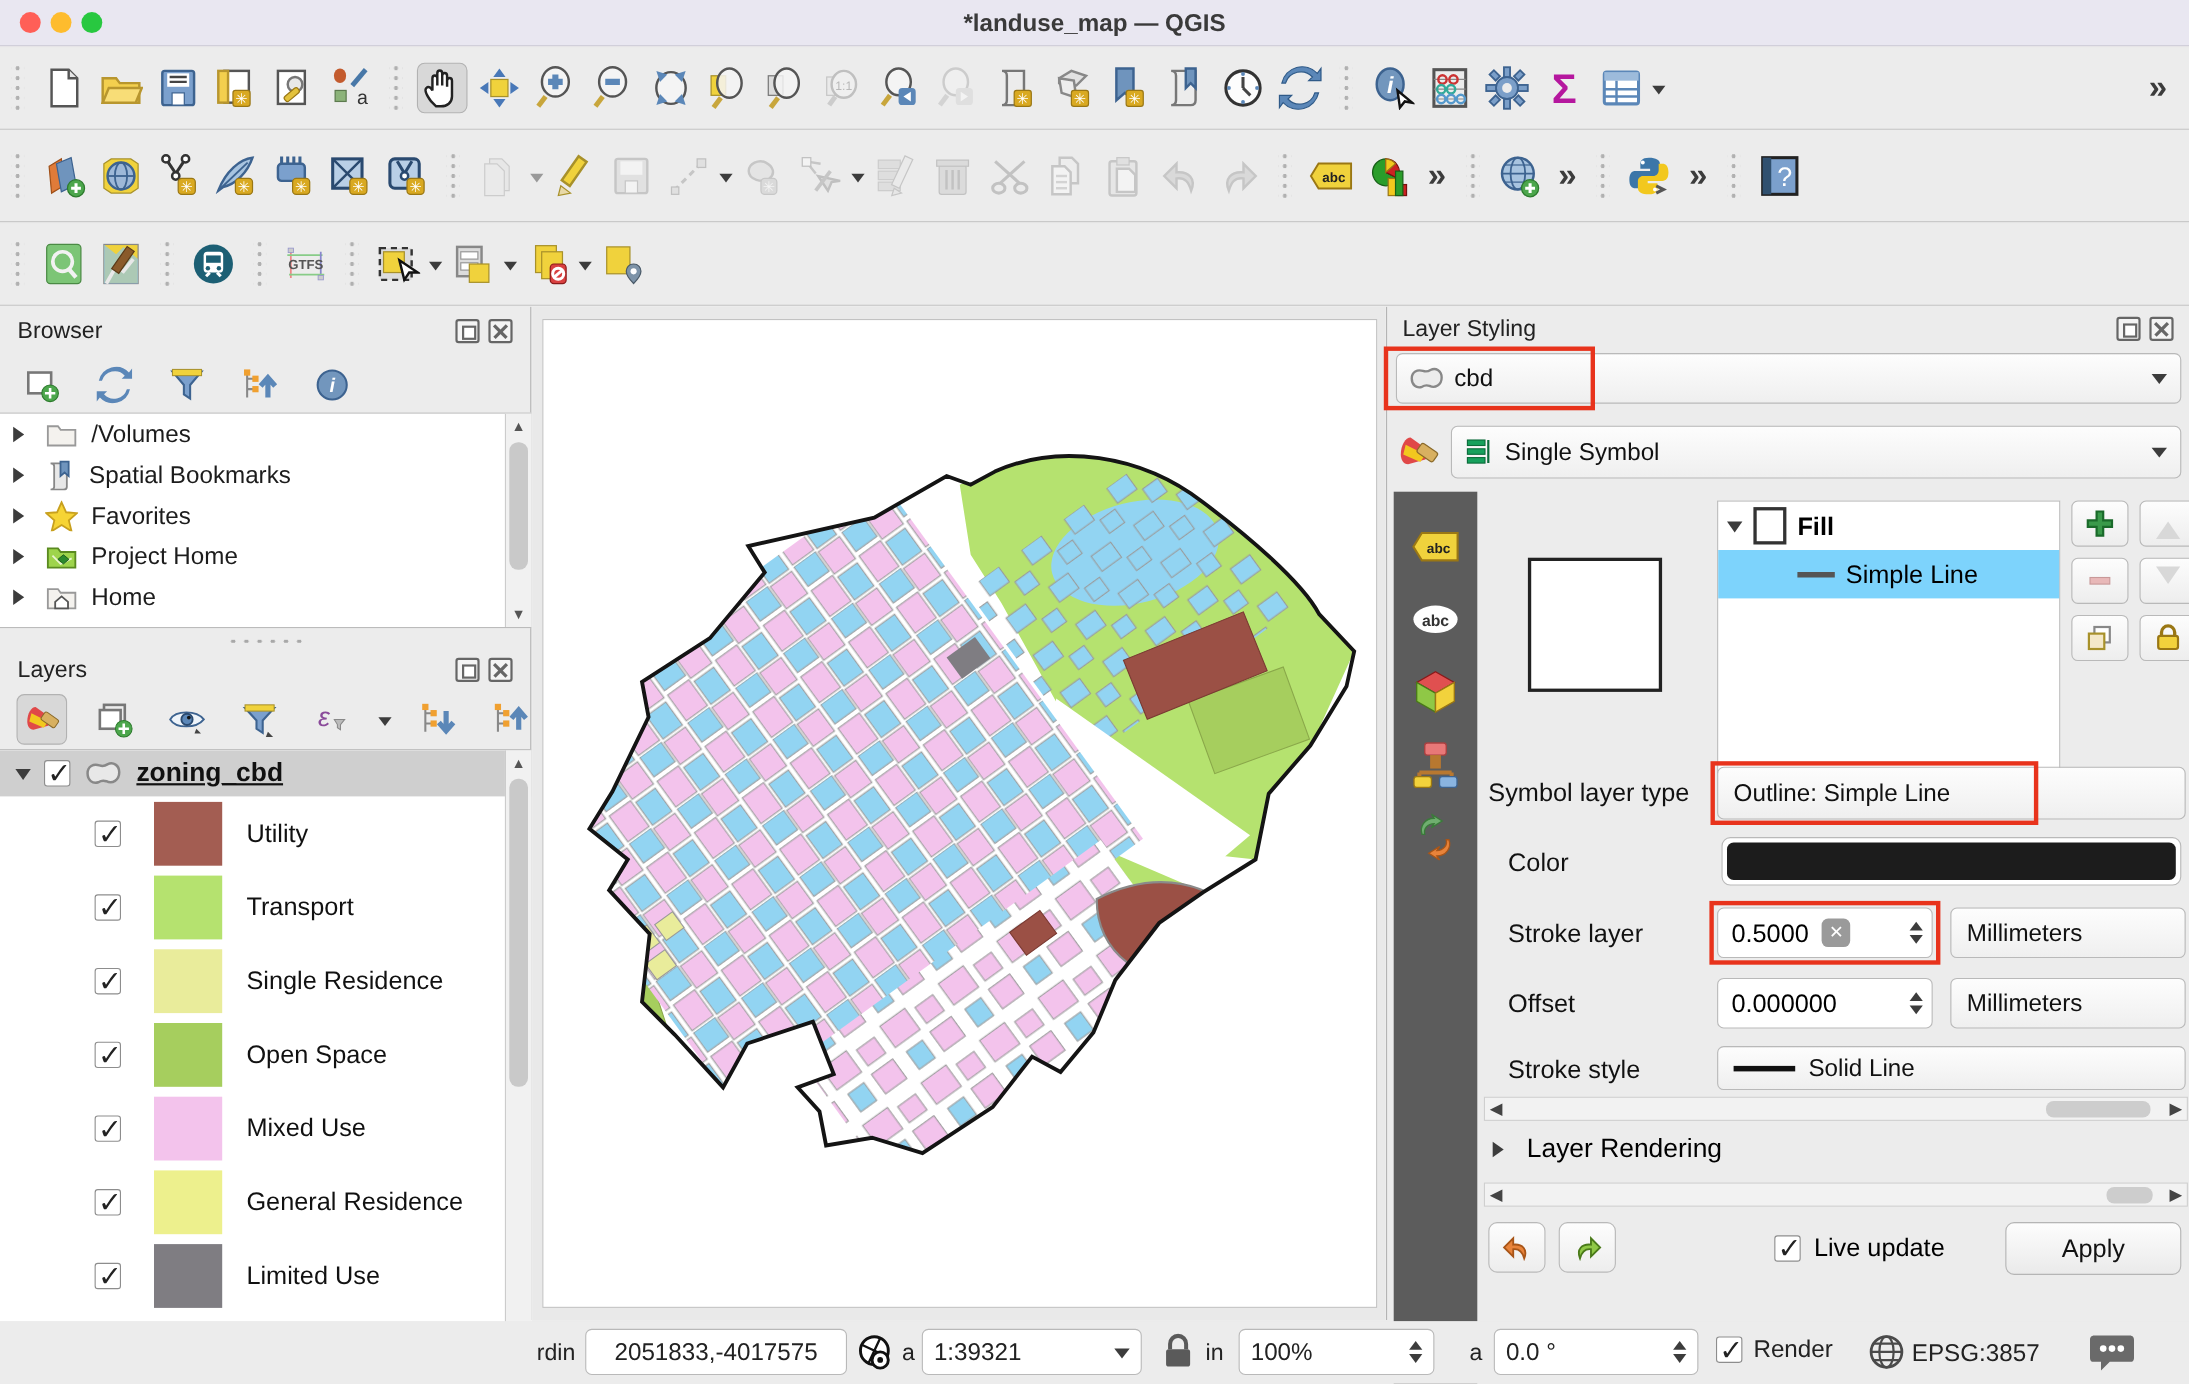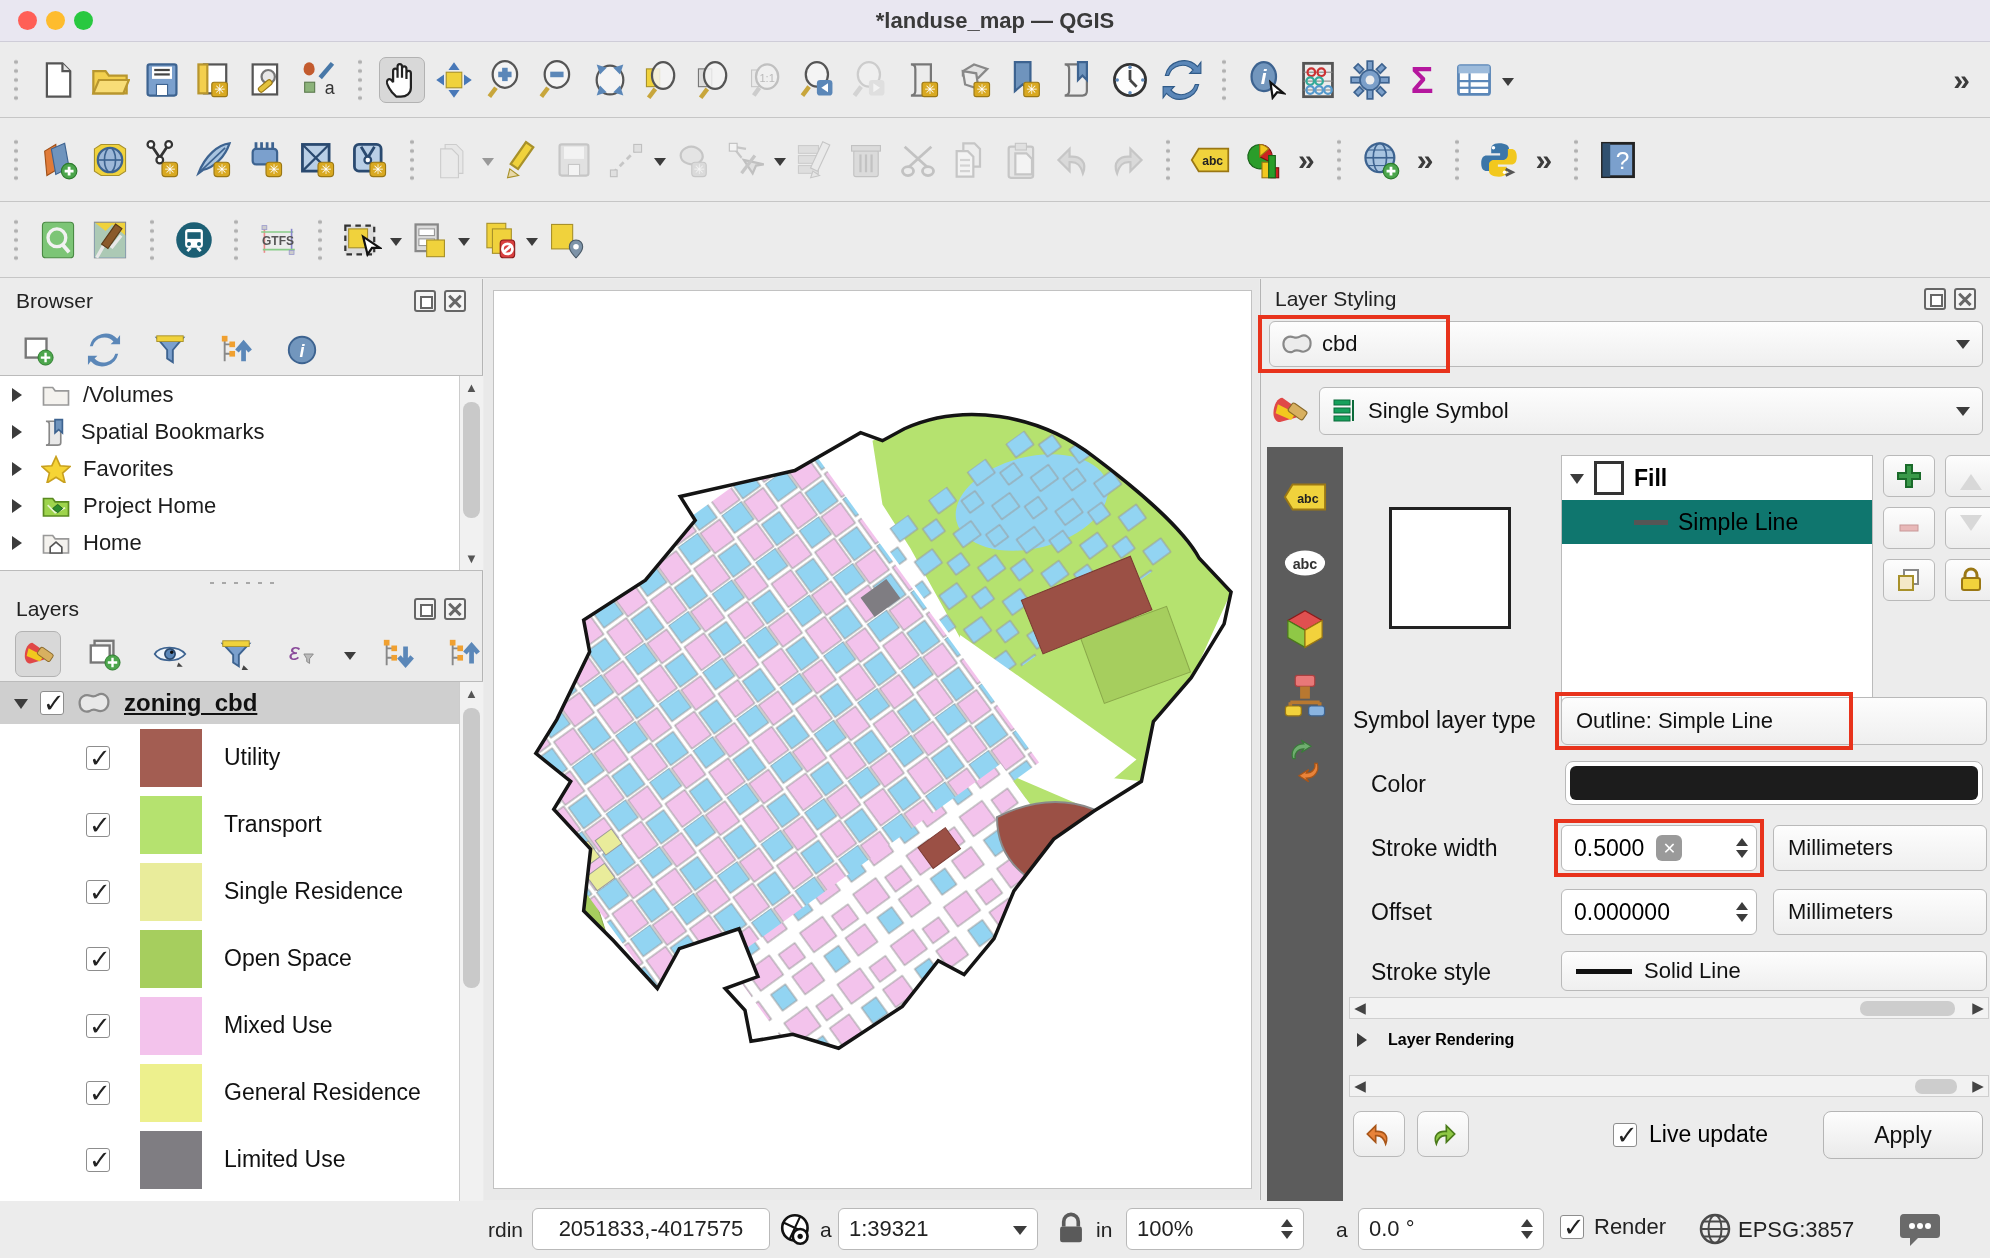--- a/index.html
+++ b/index.html
@@ -98,21 +98,21 @@
     display:flex; align-items:center; gap:10px; }
   #renderer-combo { flex:1; height:48px; padding-left:12px; gap:10px; }
   #style-tabs { position:absolute; left:6px; top:168px; width:76px; height:916px; background:#5c5c5c;
     display:flex; flex-direction:column; align-items:center; padding-top:28px; gap:22px; }
   #style-tabs svg { width:44px; height:44px; }
   #sym-preview { position:absolute; left:128px; top:228px; width:122px; height:122px;
     background:#fff; border:3px solid #222; }
   #sym-tree { position:absolute; left:300px; top:176px; width:312px; height:248px;
     background:#fff; border:1px solid #bbb; font-size:23px; }
   .symrow { display:flex; align-items:center; height:44px; gap:10px; padding-left:8px; }
-  .symrow.sel { background:#0f766e;padding-left:18px; }
+  .symrow.sel { background:#7dd3fc;padding-left:18px; }
   .sqswatch { width:30px; height:34px; background:#fff; border:3px solid #333; flex:0 0 auto;}
   .linesw { width:34px; height:5px; background:#555; flex:0 0 auto; }
   .sbtn { width:52px; height:42px; border:1px solid #b9b9b9; border-radius:6px;
     background:linear-gradient(#fdfdfd,#ededed); display:flex; align-items:center; justify-content:center;
     font-size:22px; }
   .tri-up { width:0;height:0;border:11px solid transparent;border-bottom:16px solid #d8d8d8;}
   .tri-dn { width:0;height:0;border:11px solid transparent;border-top:16px solid #d8d8d8;}
   .frm-label { position:absolute; font-size:23px; color:#111; }
   .spin { position:absolute; background:#fff; border:1px solid #b9b9b9; border-radius:6px;
     display:flex; align-items:center; font-size:23px; padding-left:12px; }
@@ -1075,21 +1075,21 @@
   <div class="combo" style="position:absolute; left:300px; top:418px; width:426px; height:48px; padding-left:14px;">
     <span>Outline: Simple Line</span>
   </div>
   <div class="annot" style="left:294px; top:413px; width:298px; height:58px;"></div>
 
   <span class="frm-label" style="left:110px; top:492px;">Color</span>
   <div style="position:absolute; left:304px; top:482px; width:418px; height:44px; border:1px solid #b9b9b9; border-radius:8px; background:#fff; padding:4px;">
     <div style="width:100%; height:100%; border-radius:6px; background:#1c1c1c;"></div>
   </div>
 
-  <span class="frm-label" style="left:110px; top:556px;">Stroke width</span>
+  <span class="frm-label" style="left:110px; top:556px;">Stroke layer</span>
   <div class="spin" style="left:300px; top:546px; width:196px; height:46px;">
     <span>0.5000</span>
     <span style="margin-left:12px; width:26px; height:26px; background:#9a9a9a; border-radius:6px; color:#fff; font-size:16px; display:flex; align-items:center; justify-content:center;">✕</span>
     <span class="steppers">
         <span class="st-up"></span>
         <span class="st-dn"></span>
       </span>
   </div>
   <div class="annot" style="left:293px; top:540px; width:210px; height:58px;"></div>
   <div class="combo" style="position:absolute; left:512px; top:546px; width:214px; height:46px; padding-left:14px;">
@@ -1115,21 +1115,21 @@
   </div>
 
   <div class="hscroll" style="left:88px; top:718px; width:640px;">
     <span class="harr">◀</span>
     <div class="hthumb" style="left:510px; width:95px;"></div>
     <span class="harr" style="margin-left:auto;">▶</span>
   </div>
 
   <div class="abs" style="left:96px; top:752px; display:flex; align-items:center; gap:14px;">
     <span class="tree-caret"></span>
-    <span style="font-size:16px; font-weight:bold;">Layer Rendering</span>
+    <span style="font-size:24px; font-weight:normal;">Layer Rendering</span>
   </div>
 
   <div class="hscroll" style="left:88px; top:796px; width:640px;">
     <span class="harr">◀</span>
     <div class="hthumb" style="left:565px; width:42px;"></div>
     <span class="harr" style="margin-left:auto;">▶</span>
   </div>
 
   <div class="abs" style="left:92px; top:832px; display:flex; gap:12px;">
     <div class="undoredo">

